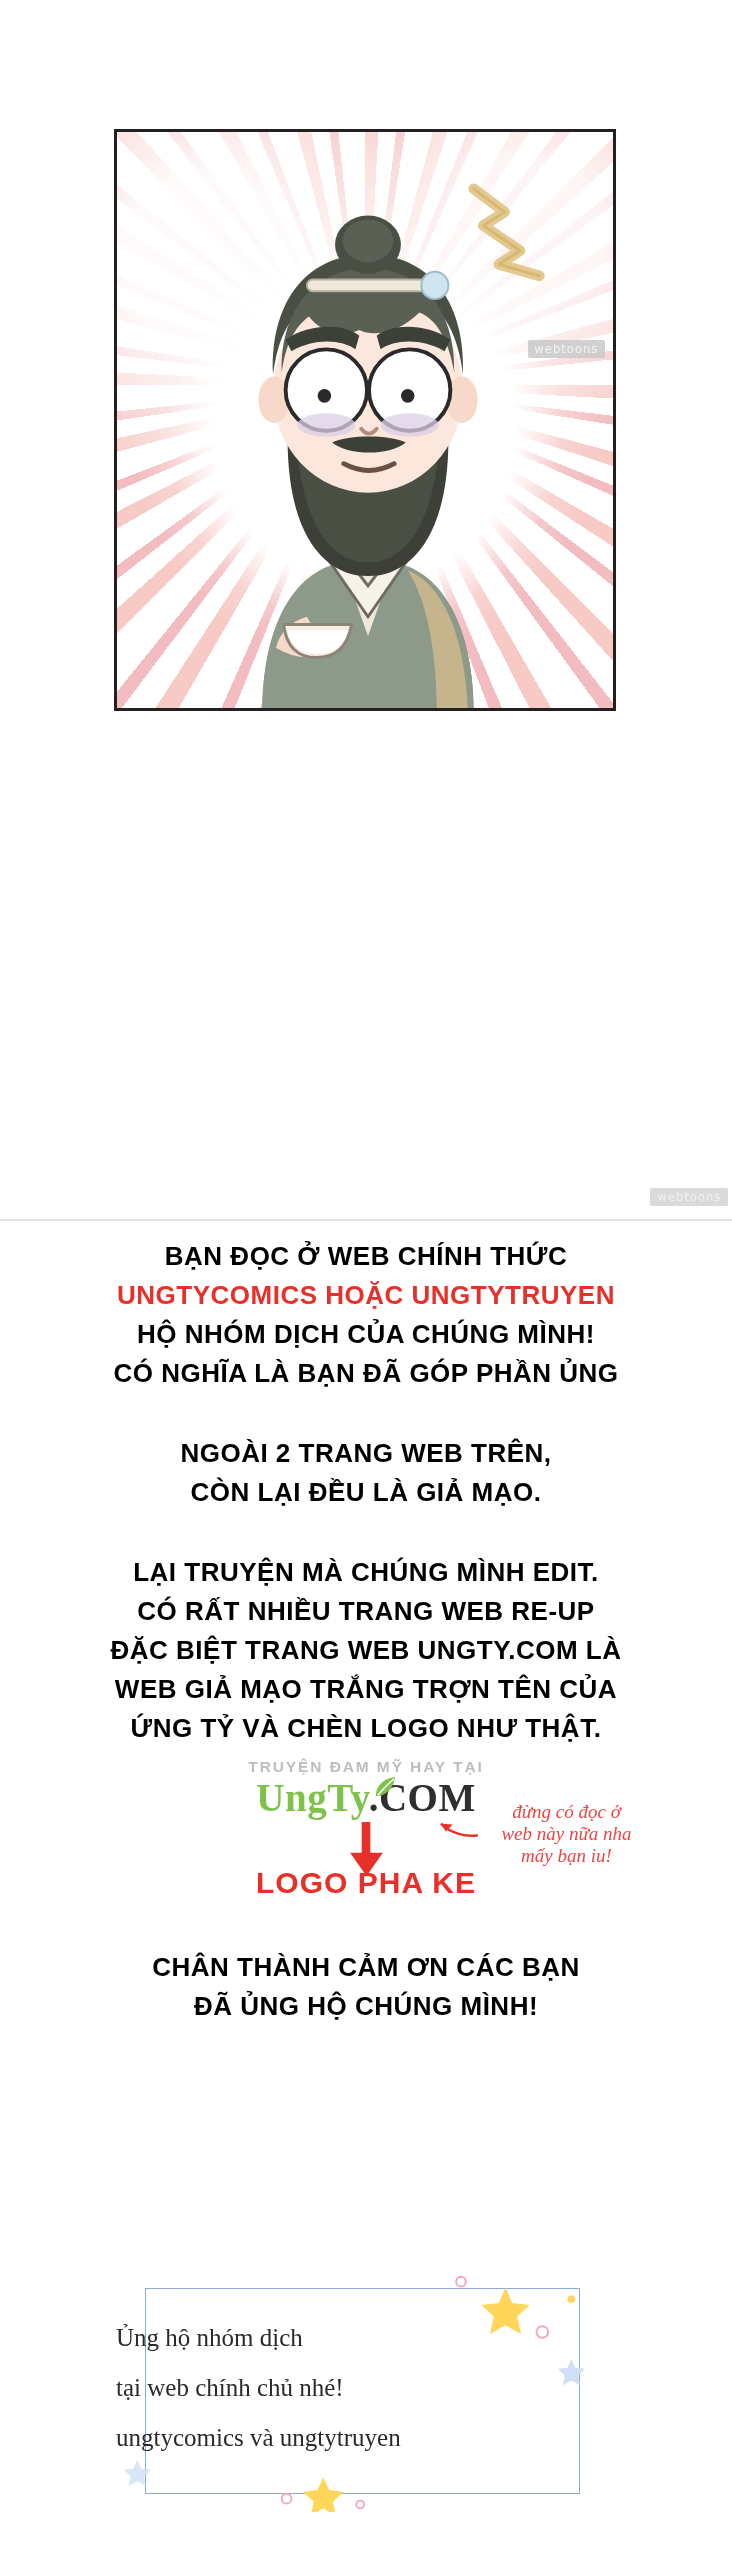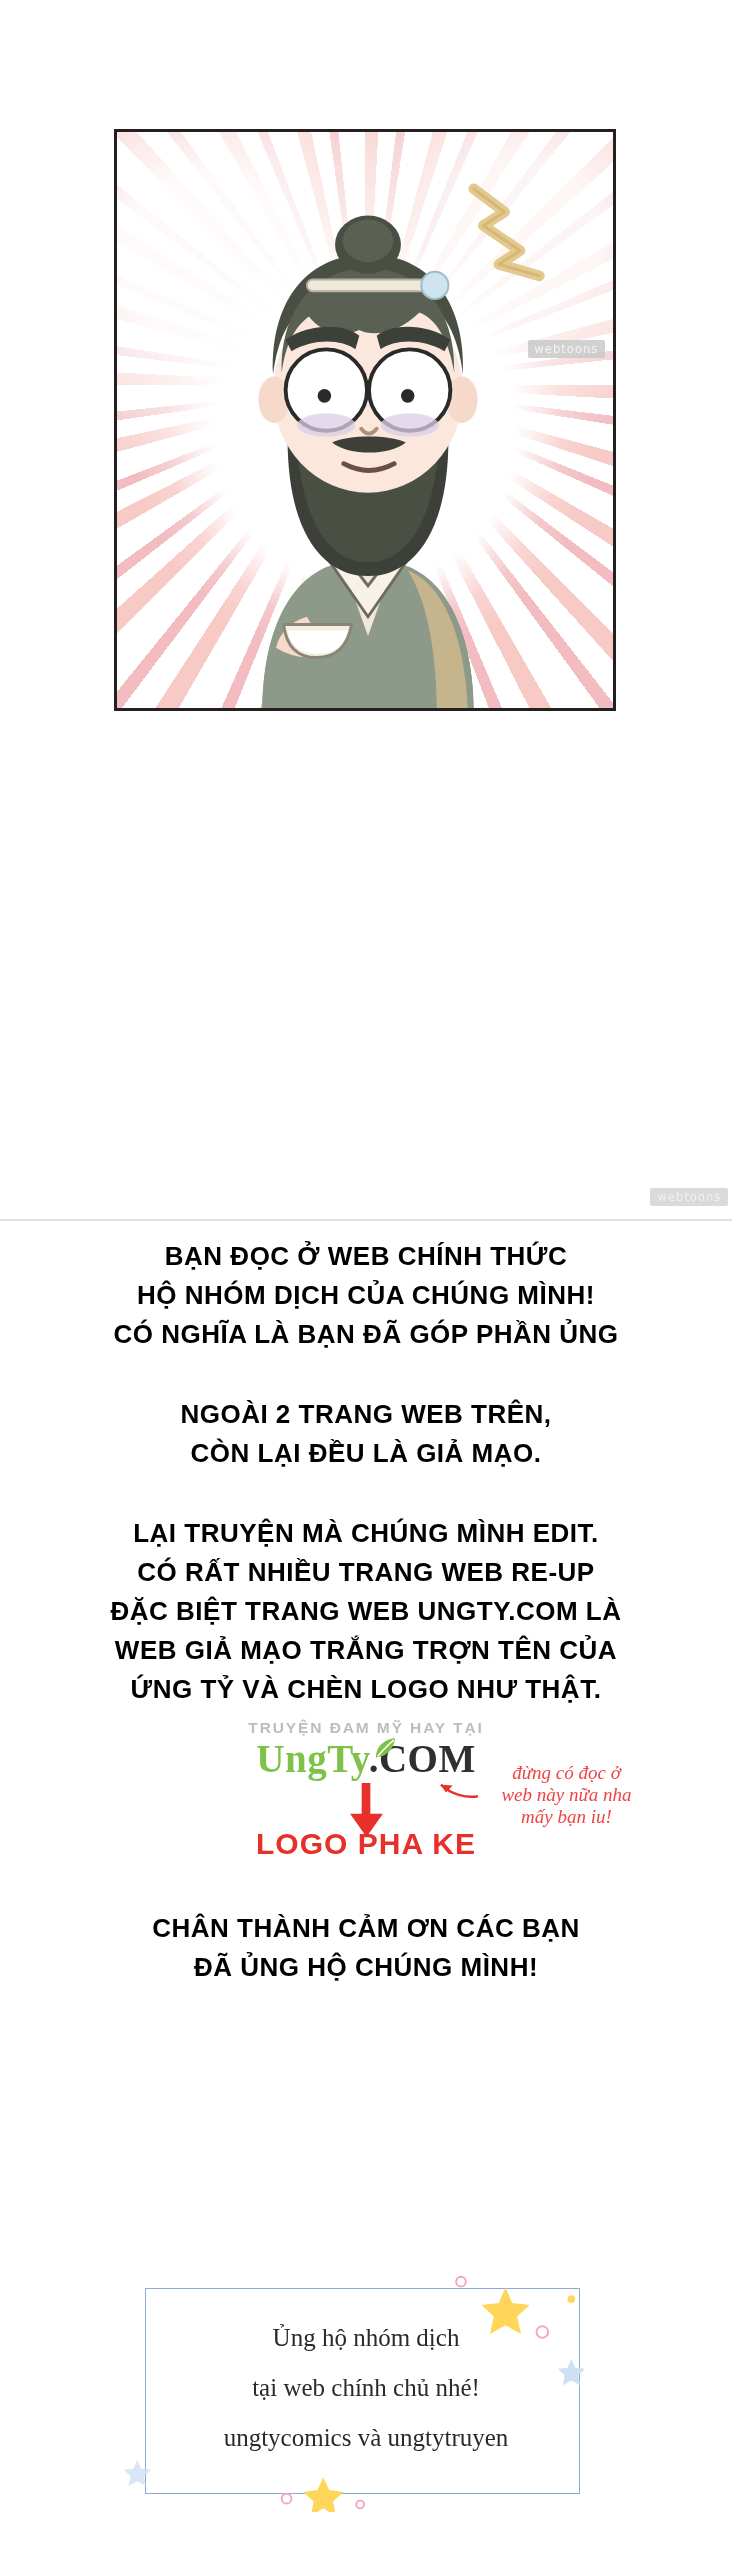--- a/index.html
+++ b/index.html
@@ -215,21 +215,21 @@
     top: 17.5px;
     width: 435px;
     height: 206px;
     border: 1.9px solid #8ea9d6;
     box-sizing: border-box;
   }
   .frame-text {
     position: absolute;
     left: 0; right: 0;
     top: 43px;
-    text-align: center;
+    text-align: left;
     font-family: "Liberation Serif", serif;
     font-size: 25px;
     line-height: 50px;
     color: #2a2a2a;
     white-space: pre-line;
   }
   .stars { position: absolute; inset: 0; }
 </style>
 </head>
 <body>
@@ -295,20 +295,21 @@
 
     <div class="wm panel-wm">webtoons</div>
   </div>
 
   <div class="wm page-wm">webtoons</div>
   <div class="divider"></div>
 
   <div class="text-area">
 
     <div class="ln blk">BẠN ĐỌC Ở WEB CHÍNH THỨC</div>
+    <div class="ln red">UNGTYCOMICS HOẶC UNGTYTRUYEN</div>
     <div class="ln blk">HỘ NHÓM DỊCH CỦA CHÚNG MÌNH!</div>
     <div class="ln blk">CÓ NGHĨA LÀ BẠN ĐÃ GÓP PHẦN ỦNG</div>
 
     <div class="gap-md"></div>
 
     <div class="ln blk">NGOÀI 2 TRANG WEB TRÊN,</div>
     <div class="ln blk">CÒN LẠI ĐỀU LÀ GIẢ MẠO.</div>
 
     <div class="gap-md"></div>
 

